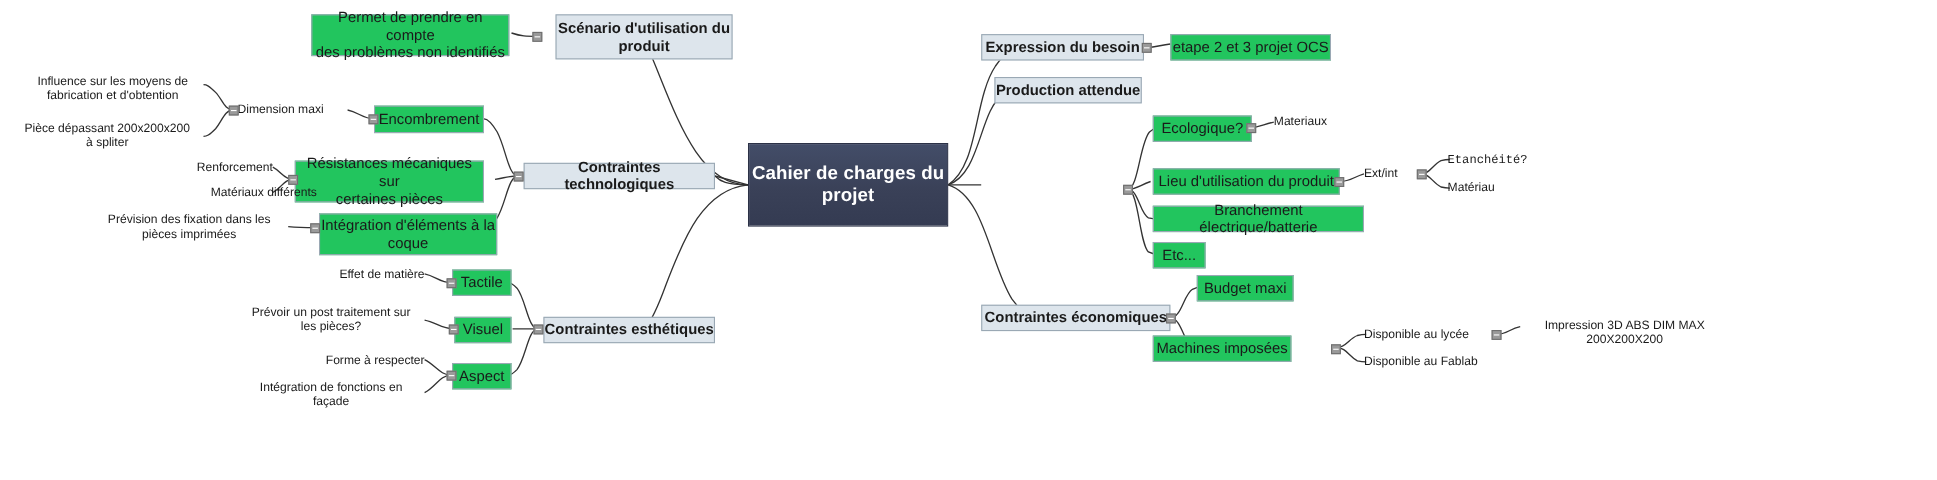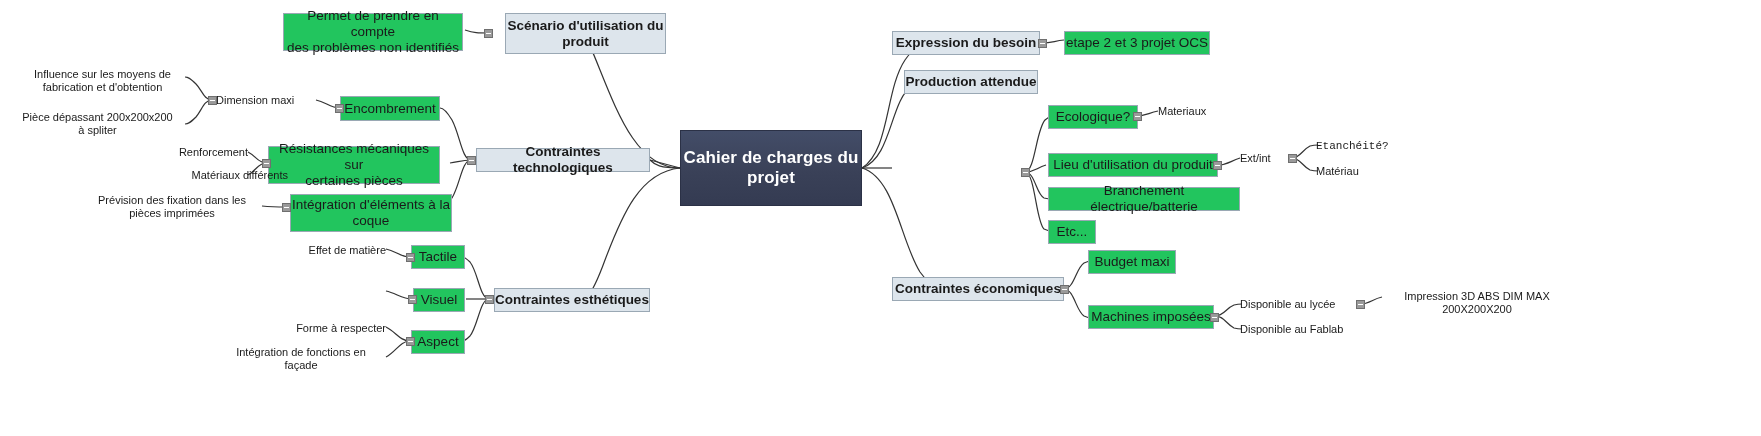--- a/index.html
+++ b/index.html
@@ -189,20 +189,22 @@
 
   <div class="node main" style="left:494px; top:288px; width:156px; height:24px;">Contraintes esthétiques</div>
   <div class="handle" style="left:485px; top:295px;"></div>
 
   <div class="node box" style="left:411px; top:245px; width:54px; height:24px;">Tactile</div>
   <div class="handle" style="left:406px; top:253px;"></div>
   <div class="node leaf" style="left:286px; top:240px; width:100px; height:20px; justify-content:flex-end;">Effet de matière</div>
 
   <div class="node box" style="left:413px; top:288px; width:52px; height:24px;">Visuel</div>
   <div class="handle" style="left:408px; top:295px;"></div>
+  <div class="node leaf" style="left:216px; top:274px; width:170px; height:34px;">Prévoir un post traitement sur
+les pièces?</div>
 
   <div class="node box" style="left:411px; top:330px; width:54px; height:24px;">Aspect</div>
   <div class="handle" style="left:406px; top:337px;"></div>
   <div class="node leaf" style="left:266px; top:318px; width:120px; height:20px; justify-content:flex-end;">Forme à respecter</div>
   <div class="node leaf" style="left:216px; top:342px; width:170px; height:34px;">Intégration de fonctions en
 façade</div>
 
   <div class="node main" style="left:892px; top:31px; width:148px; height:24px;">Expression du besoin</div>
   <div class="handle" style="left:1038px; top:39px;"></div>
   <div class="node box" style="left:1064px; top:31px; width:146px; height:24px;">etape 2 et 3 projet OCS</div>
@@ -224,21 +226,21 @@
 
   <div class="node box" style="left:1048px; top:187px; width:192px; height:24px;">Branchement électrique/batterie</div>
 
   <div class="node box" style="left:1048px; top:220px; width:48px; height:24px;">Etc...</div>
 
   <div class="node main" style="left:892px; top:277px; width:172px; height:24px;">Contraintes économiques</div>
   <div class="handle" style="left:1060px; top:285px;"></div>
 
   <div class="node box" style="left:1088px; top:250px; width:88px; height:24px;">Budget maxi</div>
 
-  <div class="node box" style="left:1088px; top:305px; width:126px; height:24px;">Machines imposées</div>
+  <div class="node box" style="left:1048px; top:305px; width:126px; height:24px;">Machines imposées</div>
   <div class="handle" style="left:1210px; top:313px;"></div>
 
   <div class="node leaf" style="left:1240px; top:294px; width:122px; height:20px; justify-content:flex-start;">Disponible au lycée</div>
   <div class="handle" style="left:1356px; top:300px;"></div>
   <div class="node leaf" style="left:1382px; top:286px; width:190px; height:34px;">Impression 3D ABS DIM MAX
 200X200X200</div>
 
   <div class="node leaf" style="left:1240px; top:319px; width:130px; height:20px; justify-content:flex-start;">Disponible au Fablab</div>
 
 </div>

